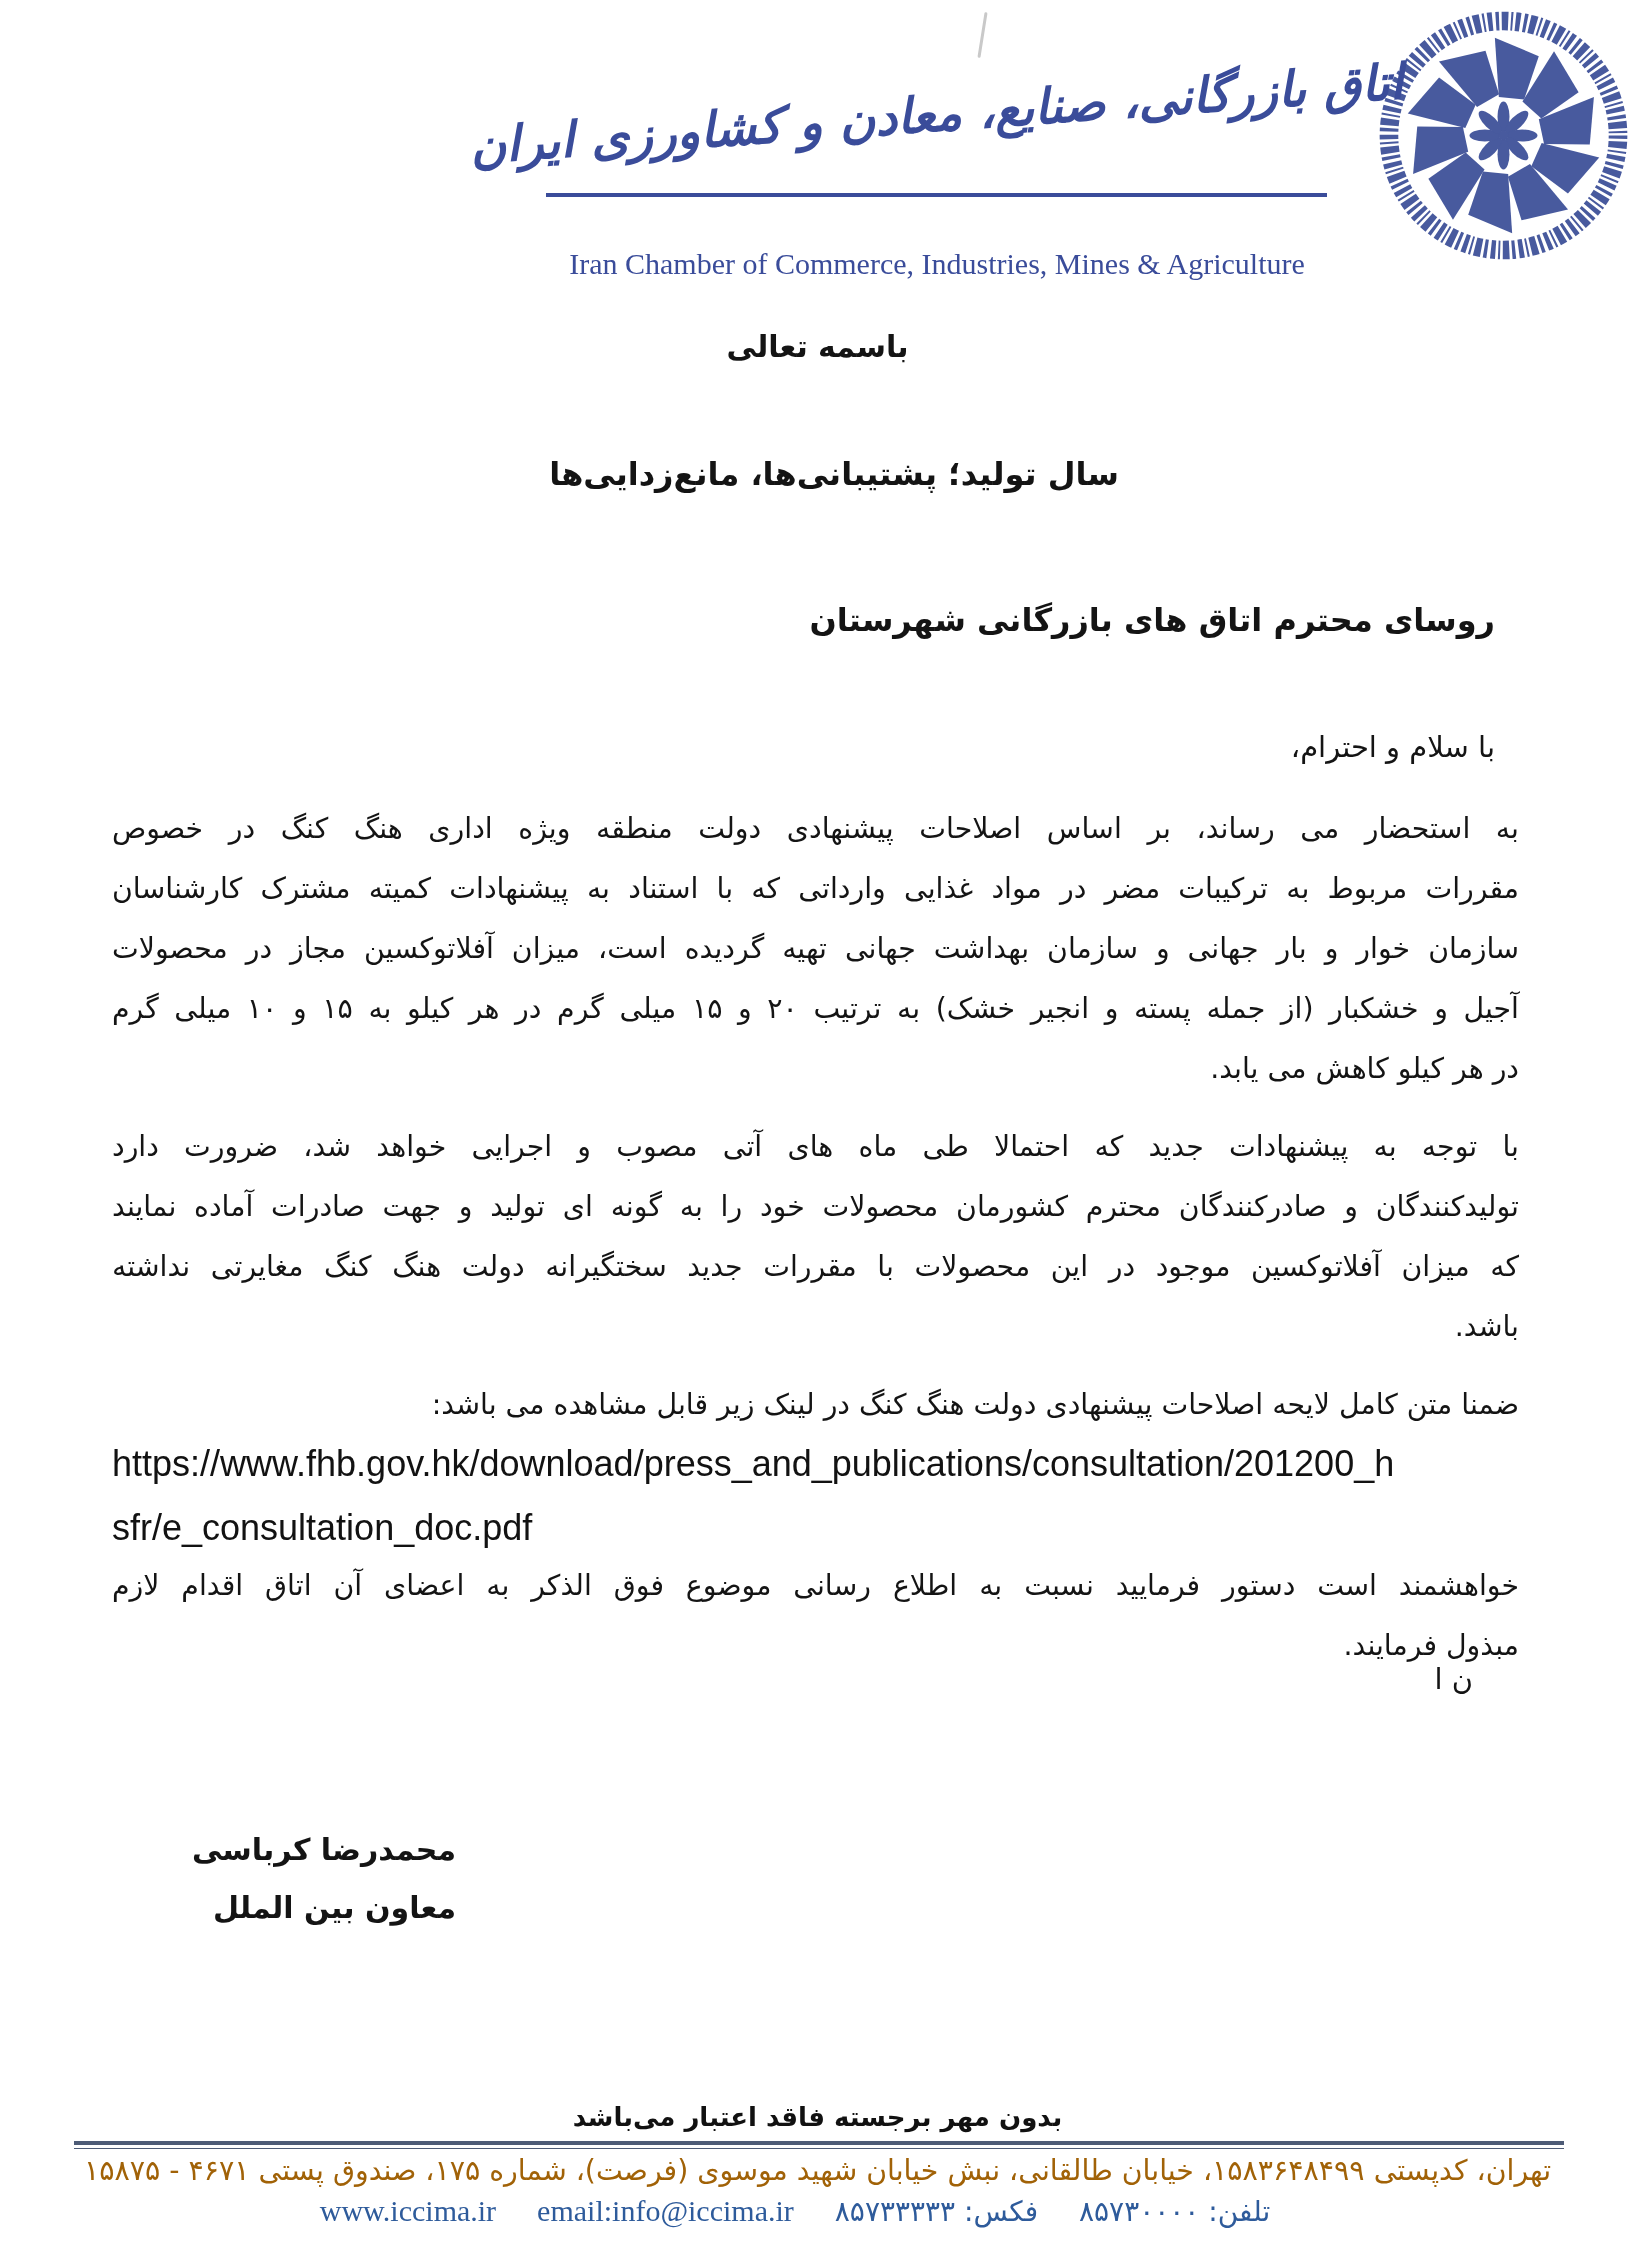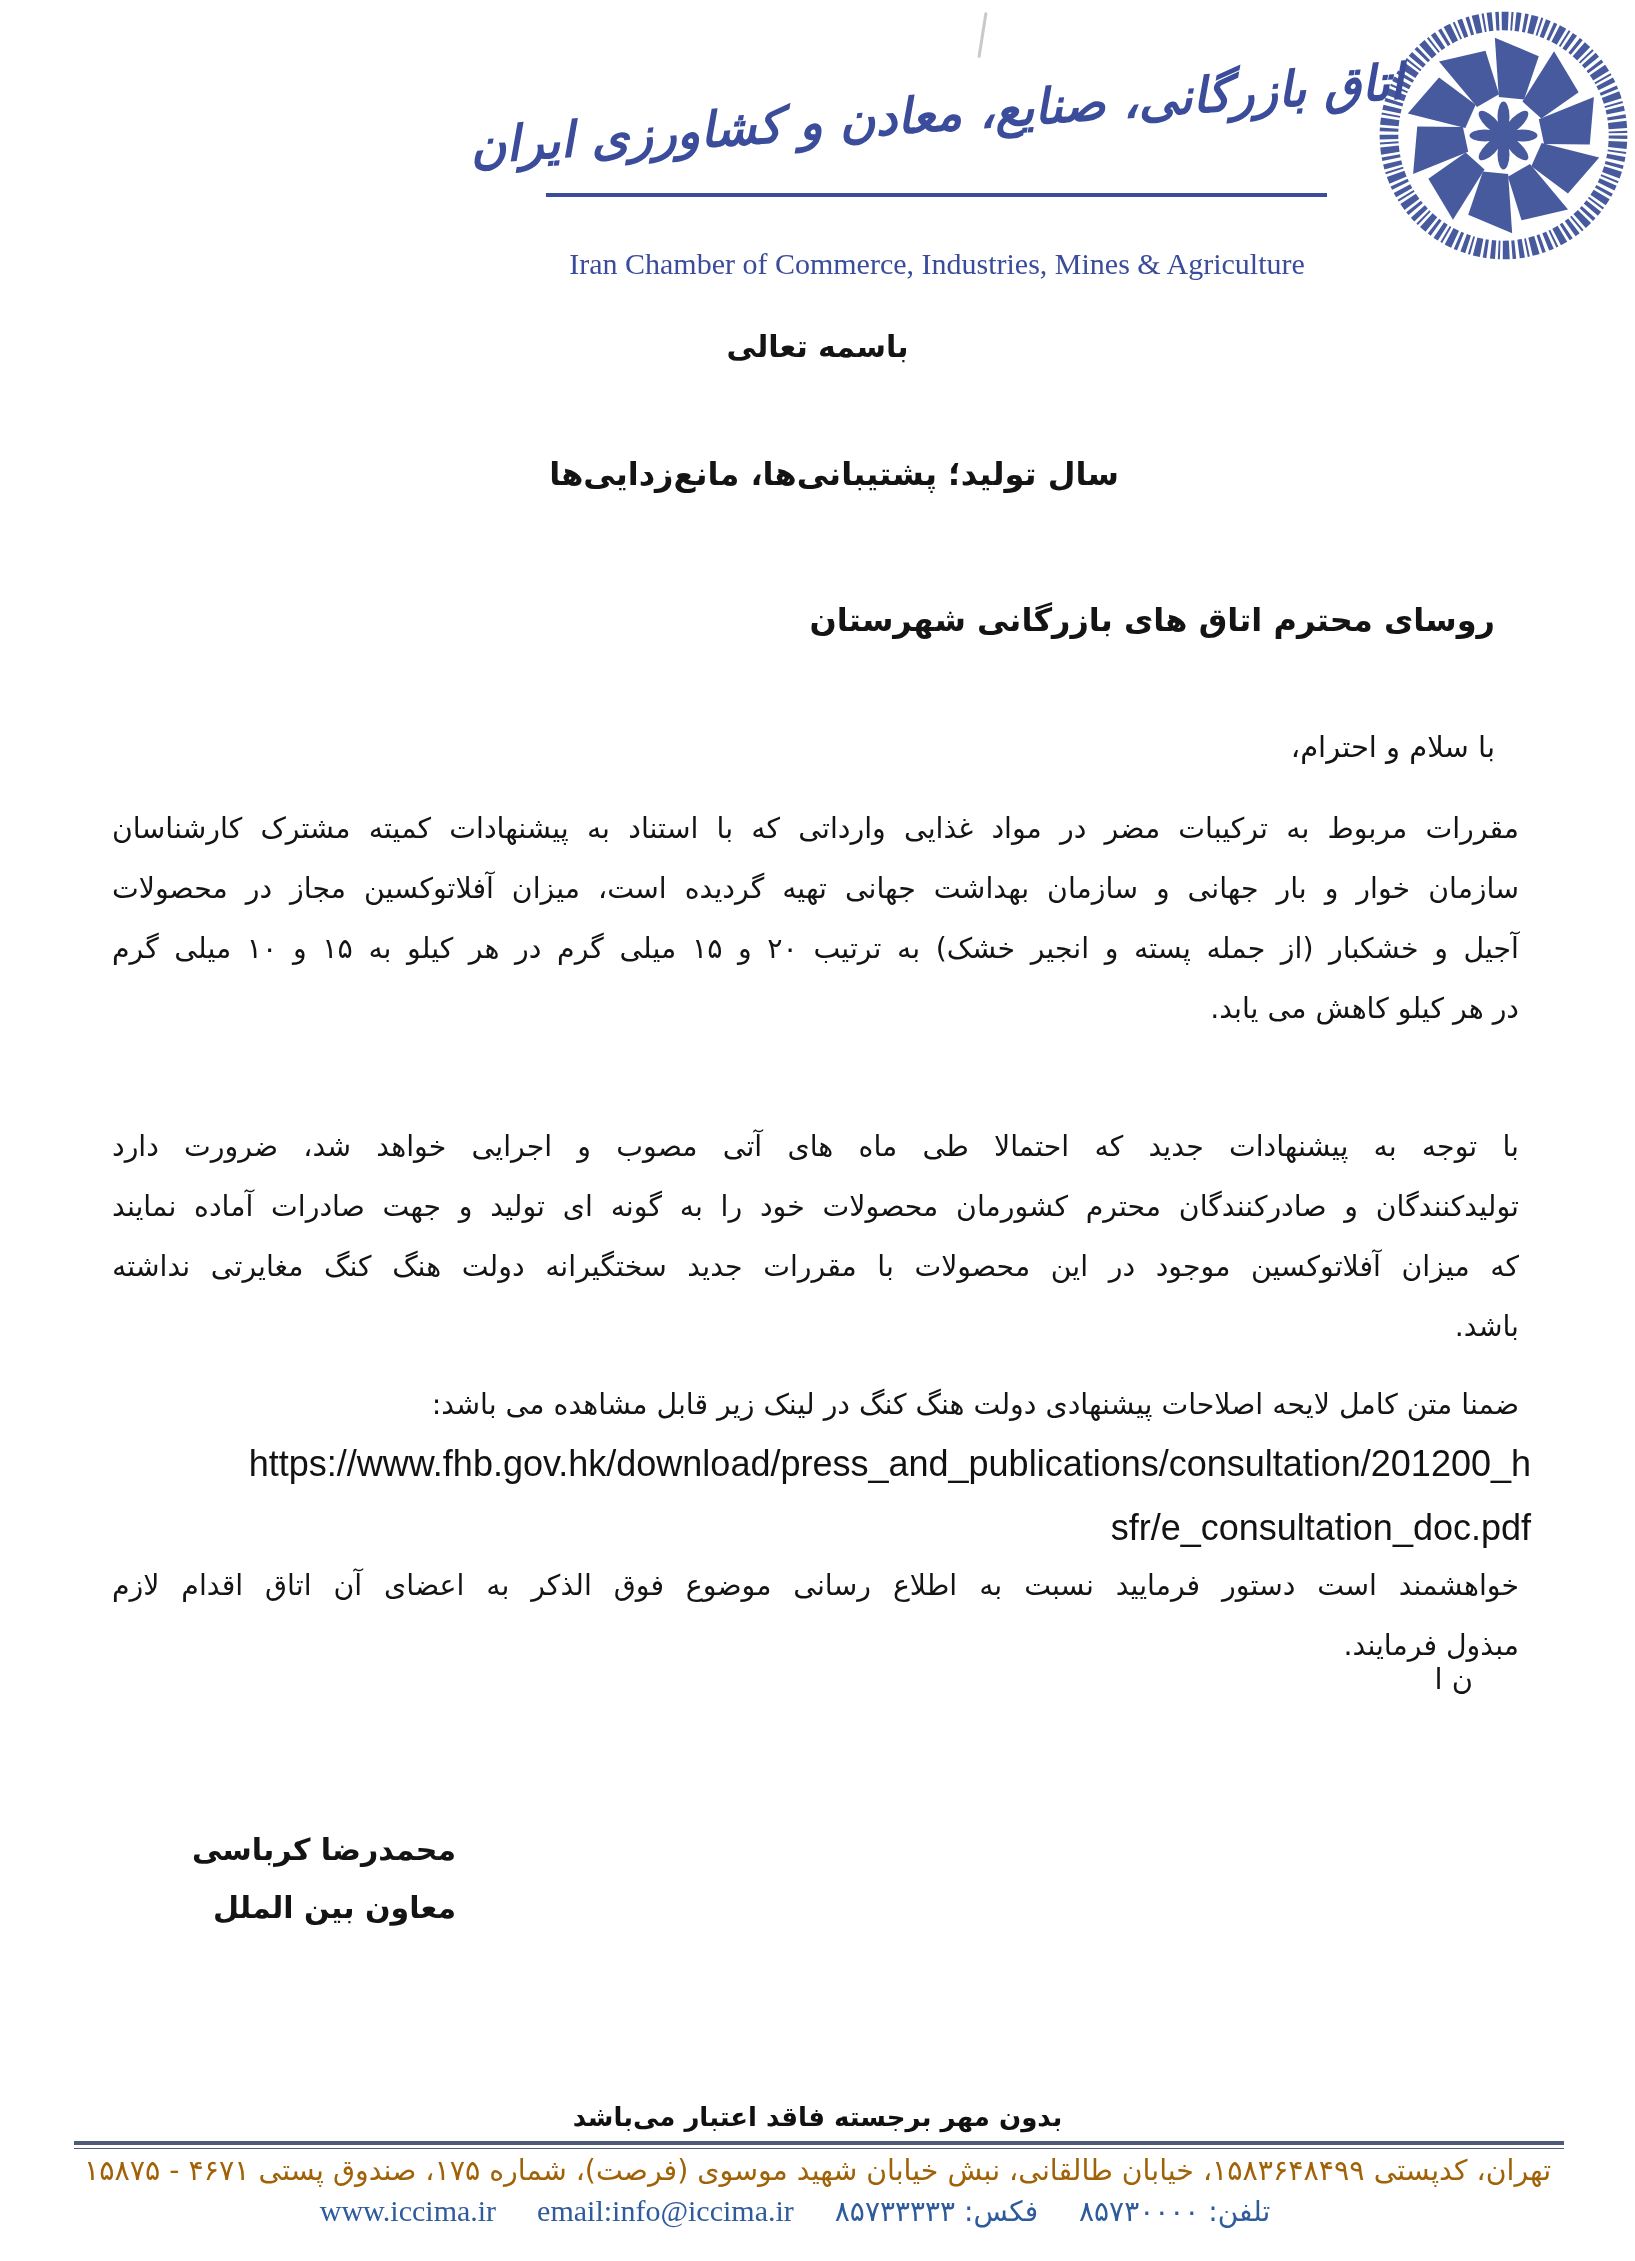--- a/index.html
+++ b/index.html
@@ -57,21 +57,21 @@
   }
   .bline{height:60px;line-height:60px;white-space:nowrap;}
   .jline{text-align:justify;text-align-last:justify;}
   .rline{text-align:right;}
   .p1{top:799px;}
   .p2{top:1117px;}
   .p3{top:1375px;}
   .p4{top:1556px;}
   .urlblock{
     position:absolute;left:112px;top:1432px;width:1419px;
-    direction:ltr;text-align:right;
+    direction:ltr;text-align:left;
     font-family:"Liberation Sans",sans-serif;
     font-size:36px;line-height:64px;color:#121212;
   }
   .typist-note{
     position:absolute;top:1662px;right:162px;
     font-size:29px;direction:rtl;
   }
   .signature{
     position:absolute;top:1821px;left:238px;width:218px;
     text-align:left;font-size:30px;font-weight:bold;
@@ -143,20 +143,21 @@
   <div class="header-rule"></div>
   <div class="english-title">Iran Chamber of Commerce, Industries, Mines &amp; Agriculture</div>
 
   <div class="basmala">باسمه تعالی</div>
   <div class="slogan">سال تولید؛ پشتیبانی‌ها، مانع‌زدایی‌ها</div>
 
   <div class="recipient">روسای محترم اتاق های بازرگانی شهرستان</div>
   <div class="salutation">با سلام و احترام،</div>
 
   <div class="bodyblock p1">
+    <div class="bline jline">به استحضار می رساند، بر اساس اصلاحات پیشنهادی دولت منطقه ویژه اداری هنگ کنگ در خصوص</div>
     <div class="bline jline">مقررات مربوط به ترکیبات مضر در مواد غذایی وارداتی که با استناد به پیشنهادات کمیته مشترک کارشناسان</div>
     <div class="bline jline">سازمان خوار و بار جهانی و سازمان بهداشت جهانی تهیه گردیده است، میزان آفلاتوکسین مجاز در محصولات</div>
     <div class="bline jline">آجیل و خشکبار (از جمله پسته و انجیر خشک) به ترتیب ۲۰ و ۱۵ میلی گرم در هر کیلو به ۱۵ و ۱۰ میلی گرم</div>
     <div class="bline rline">در هر کیلو کاهش می یابد.</div>
   </div>
 
   <div class="bodyblock p2">
     <div class="bline jline">با توجه به پیشنهادات جدید که احتمالا طی ماه های آتی مصوب و اجرایی خواهد شد، ضرورت دارد</div>
     <div class="bline jline">تولیدکنندگان و صادرکنندگان محترم کشورمان محصولات خود را به گونه ای تولید و جهت صادرات آماده نمایند</div>
     <div class="bline jline">که میزان آفلاتوکسین موجود در این محصولات با مقررات جدید سختگیرانه دولت هنگ کنگ مغایرتی نداشته</div>

